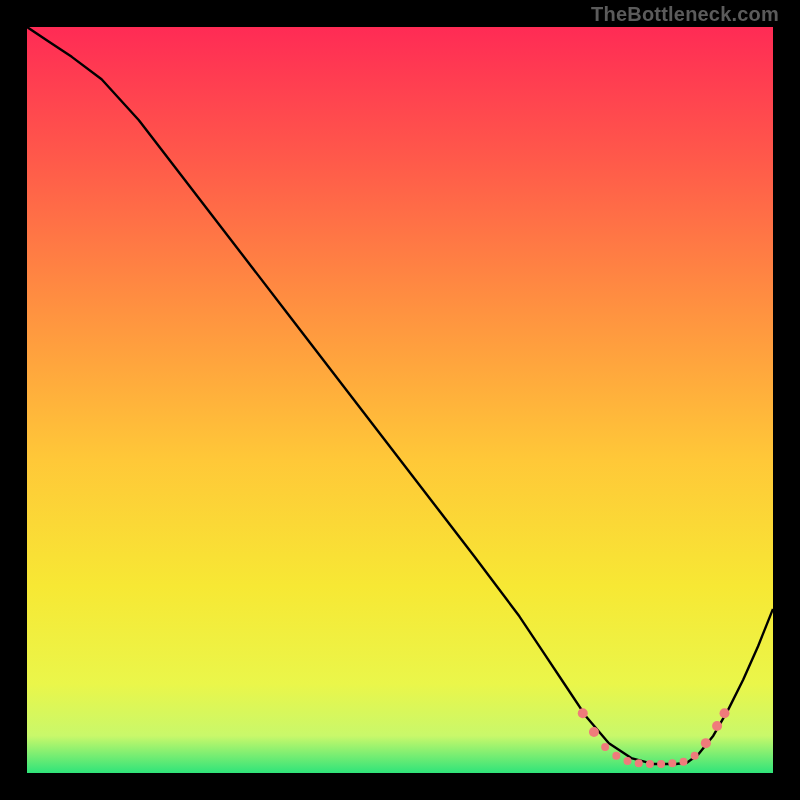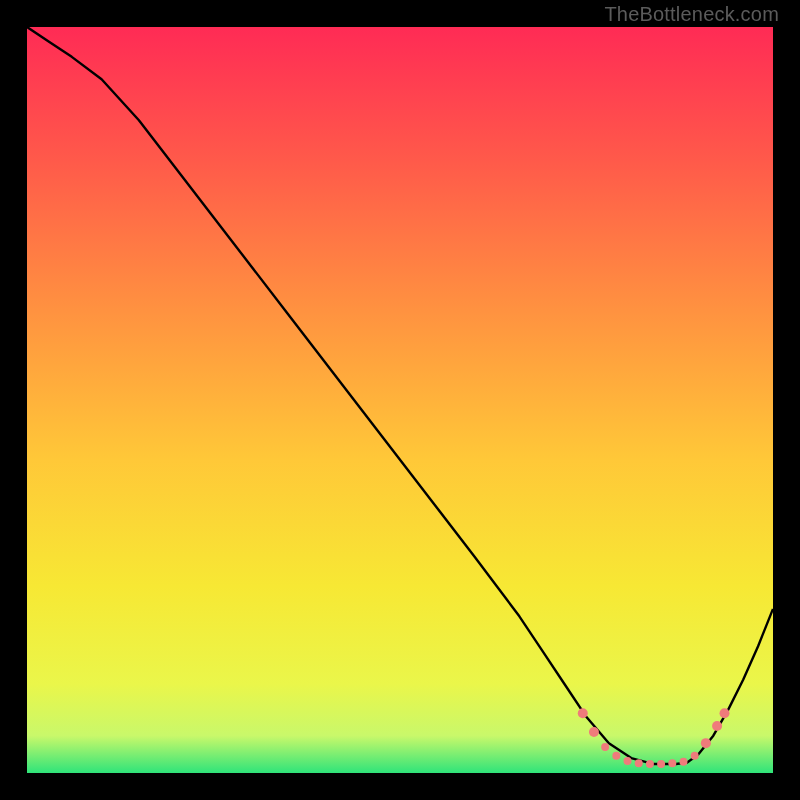--- a/index.html
+++ b/index.html
@@ -39,21 +39,21 @@
     top: 0;
     width: 100%;
     height: 100%;
   }
   .attribution {
     position: absolute;
     top: 3px;
     right: 21px;
     font-family: Arial, Helvetica, sans-serif;
     font-size: 20px;
-    font-weight: 400;
+    font-weight: 700;
     color: #5b5b5b;
     letter-spacing: 0.2px;
   }
 </style>
 </head>
 <body>
 <div class="frame">
 
   <div class="plot-area">
     <svg class="gradient" viewBox="0 0 746 746" preserveAspectRatio="none">

